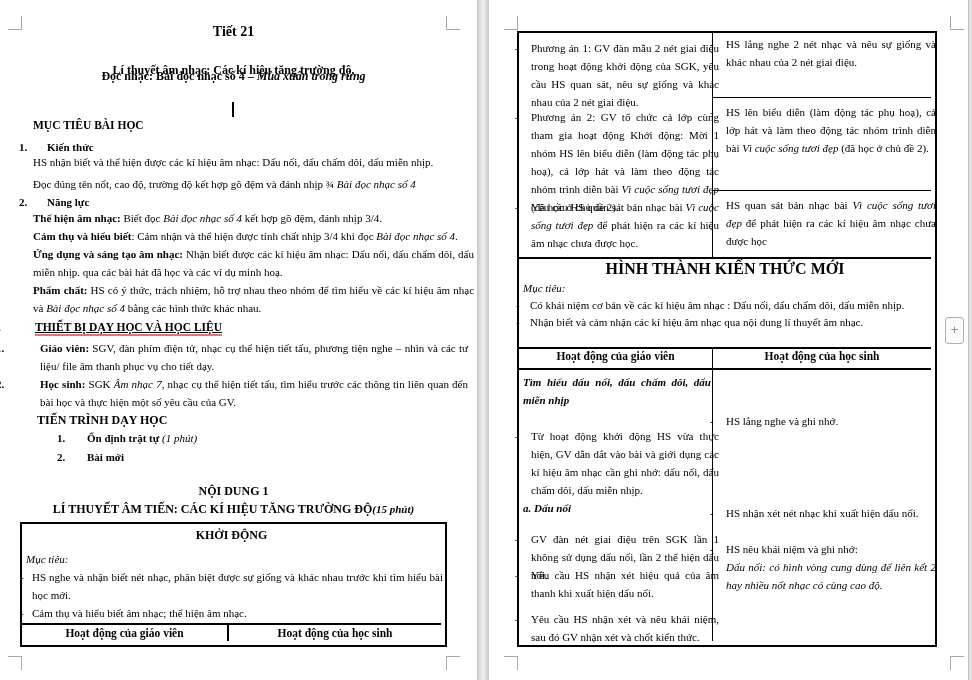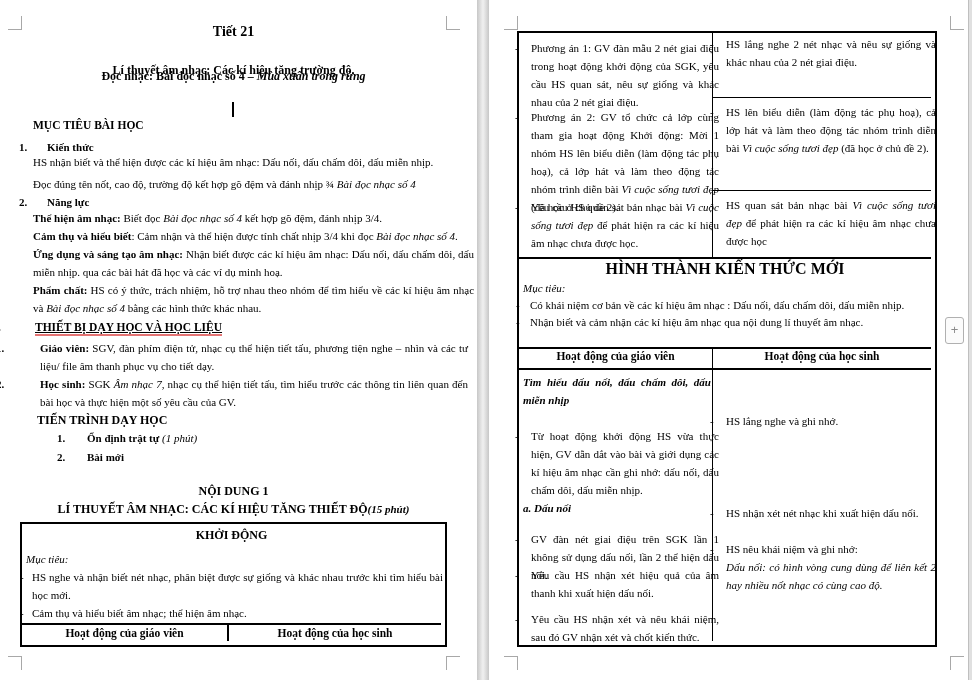--- a/index.html
+++ b/index.html
@@ -87,21 +87,21 @@
 
     <div class="abs para h22" style="left:18px;top:375px;width:428px;"><span class="num w22 b">2.</span><span class="b">Học sinh:</span><span> SGK </span><span class="i">Âm nhạc 7</span><span>, nhạc cụ thể hiện tiết tấu, tìm hiểu trước các thông tin liên quan đến bài học và thực hiện một số yêu cầu của GV.</span></div>
 
     <div class="abs para b h29" style="left:8px;top:411px;width:438px;font-size:12px;"><span class="num w29">III.</span><span>TIẾN TRÌNH DẠY HỌC</span></div>
 
     <div class="abs para h15" style="left:72px;top:429px;width:300px;"><span class="num w15 b">1.</span><span class="b">Ổn định trật tự </span><span class="i">(1 phút)</span></div>
 
     <div class="abs para h15" style="left:72px;top:448px;width:300px;"><span class="num w15 b">2.</span><span class="b">Bài mới</span></div>
 
     <div class="abs center b fs12" style="left:21px;top:483px;width:425px;">NỘI DUNG 1</div>
-    <div class="abs center b fs12" style="left:21px;top:501px;width:425px;"><span>LÍ THUYẾT ÂM NHẠC: CÁC KÍ HIỆU TĂNG THIẾT ĐỘ</span><span class="bi" style="font-size:11px;">(15 phút)</span></div>
+    <div class="abs center b fs12" style="left:21px;top:501px;width:425px;"><span>LÍ THUYẾT ÂM TIẾN: CÁC KÍ HIỆU TĂNG TRƯỜNG ĐỘ</span><span class="bi" style="font-size:11px;">(15 phút)</span></div>
 
     <div class="tbl t1">
       <div class="abs center b" style="left:0;top:3px;width:419px;font-size:12px;line-height:16px;text-align:center;">KHỞI ĐỘNG</div>
       <div class="abs para i" style="left:4px;top:26px;width:300px;">Mục tiêu:</div>
       <div class="abs para h6" style="left:4px;top:44px;width:411px;"><span class="dash w6">-</span><span>HS nghe và nhận biết nét nhạc, phân biệt được sự giống và khác nhau trước khi tìm hiểu bài học mới.</span></div>
       <div class="abs para h6" style="left:4px;top:80px;width:411px;"><span class="dash w6">-</span><span>Cảm thụ và hiểu biết âm nhạc; thể hiện âm nhạc.</span></div>
       <div class="ln" style="left:0;top:99px;width:419px;height:2px;"></div>
       <div class="ln" style="left:205px;top:99px;width:2px;height:18px;"></div>
       <div class="abs center b" style="left:0;top:103px;width:205px;font-size:11.5px;">Hoạt động của giáo viên</div>
       <div class="abs center b" style="left:207px;top:103px;width:212px;font-size:11.5px;">Hoạt động của học sinh</div>

